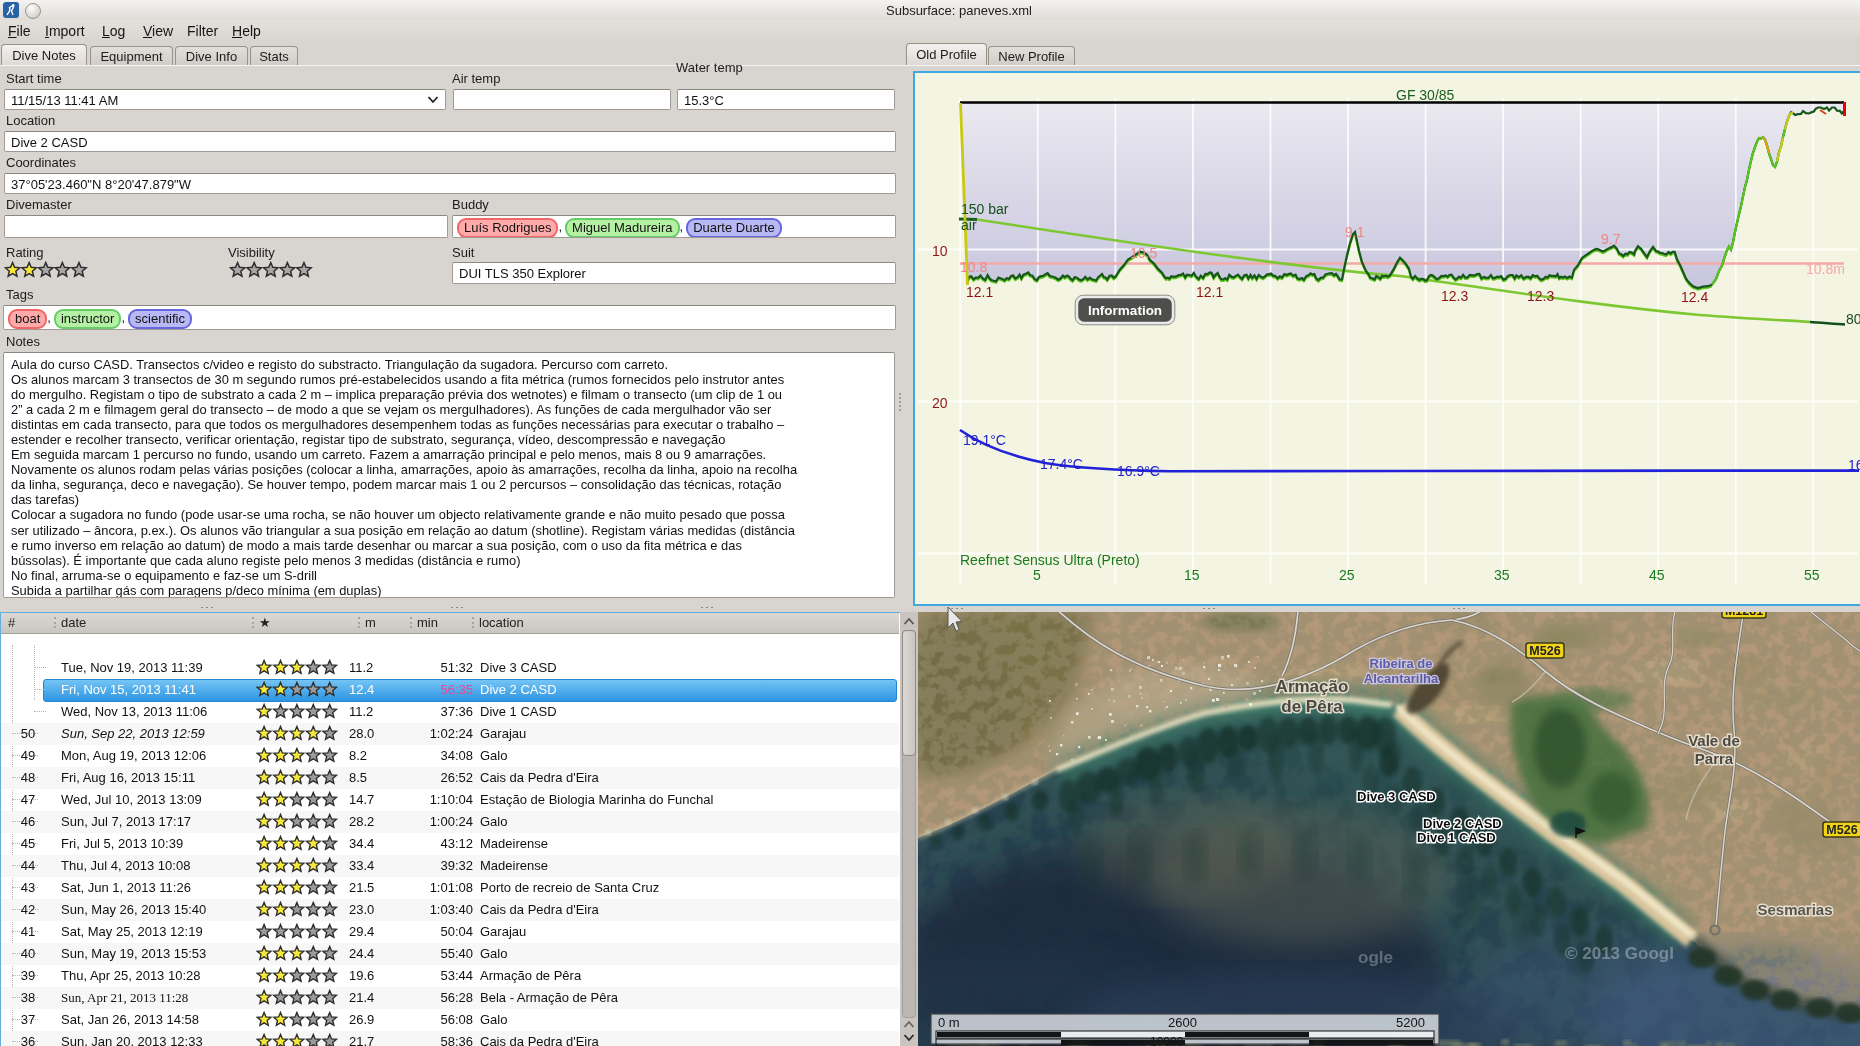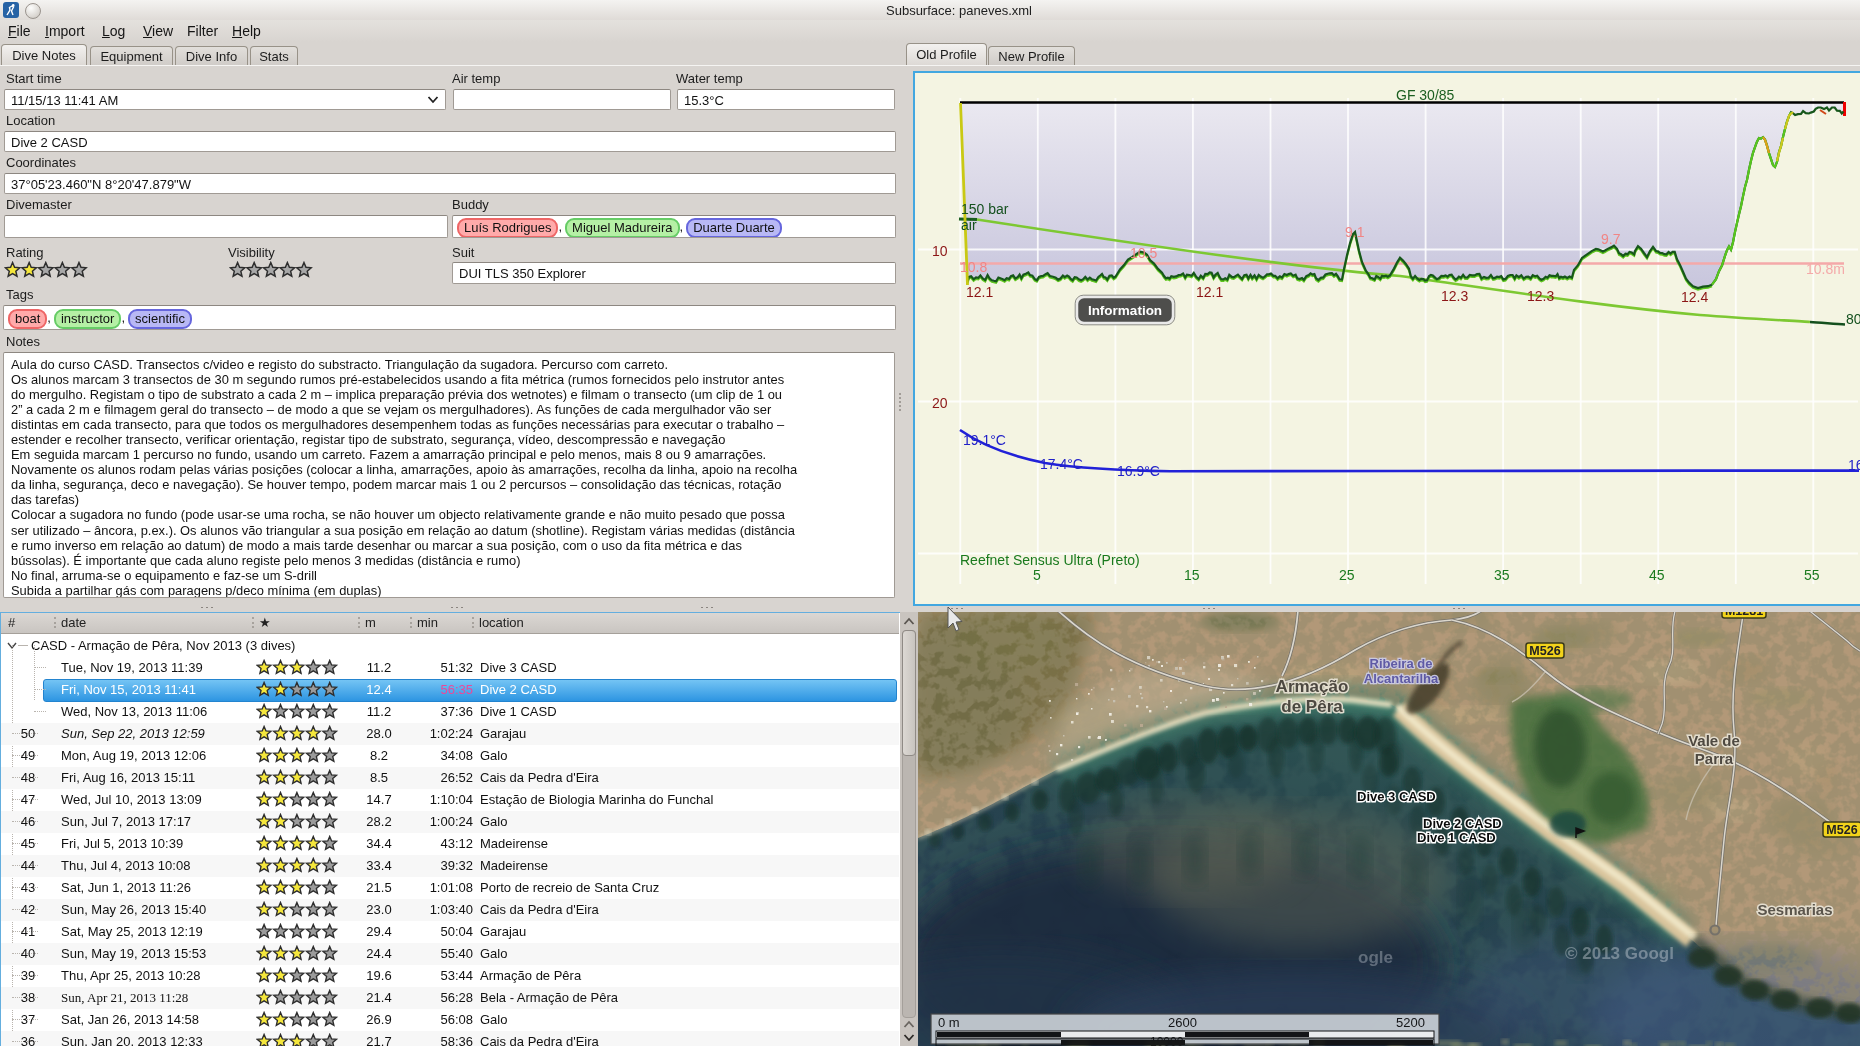--- a/index.html
+++ b/index.html
@@ -25,21 +25,21 @@
 #dtable{position:absolute;left:0;top:612px;width:900px;height:434px;background:#fff;border:1px solid #64aede;overflow:hidden}
 #dthead{position:absolute;left:0;top:0;width:898px;height:20px;background:linear-gradient(#dbd7d3,#c9c5c1);border-bottom:1px solid #a5a09a;font-size:13px;color:#222}
 #dthead span{position:absolute;top:2px}
 #dthead i{position:absolute;top:4px;width:1px;height:11px;border-left:2px dotted #908b85;opacity:.65}
 .trow{position:absolute;left:0;width:898px;height:22px;font-size:13px;color:#111;white-space:nowrap}
 .trow.alt{background:#f7f7f7}
 .sel{position:absolute;left:42px;right:2px;top:0;height:21px;border-radius:3px;
  background:linear-gradient(#74c4f4,#2d95e2);border:1px solid #2384cf}
 .cell{position:absolute;top:3px}
 .rn{position:absolute;top:3px;width:50px;text-align:center;left:2px}
-.cm{position:absolute;top:3px;width:60px;text-align:center;left:348px}
+.cm{position:absolute;top:3px;width:60px;text-align:left;left:348px}
 .cmin{position:absolute;top:3px;width:70px;text-align:right;left:402px}
 .cloc{position:absolute;top:3px;left:479px}
 .stars{position:absolute;left:255px;top:2px}
 svg text{font-family:"Liberation Sans",sans-serif}
 </style></head>
 <body>
 
 <div class="titlebar"></div>
 <div class="abs" style="left:3px;top:2px;width:16px;height:16px;background:#2763a5;border-radius:3px">
  <svg width="16" height="16" viewBox="0 0 16 16">
@@ -69,21 +69,21 @@
 <div class="abs" style="left:0;top:65px;width:1860px;height:1px;background:#f5f4f2"></div>
 
 <div>
     <svg width="0" height="0" style="position:absolute">
       <defs>
 <path id="st" d="M10.00,1.80 L12.35,7.36 L18.37,7.88 L13.80,11.84 L15.17,17.72 L10.00,14.60 L4.83,17.72 L6.20,11.84 L1.63,7.88 L7.65,7.36 Z"></path>
 </defs>
     </svg>
 <div class="lbl" style="left:6px;top:71px">Start time</div>
 <div class="lbl" style="left:452px;top:71px">Air temp</div>
-<div class="lbl" style="left:676px;top:71px">Water temp</div>
+<div class="lbl" style="left:676px;top:60px">Water temp</div>
 <div class="inp" style="left:4px;top:89px;width:440px;height:19px">
       <span class="v">11/15/13 11:41 AM</span>
       <svg style="position:absolute;right:6px;top:5px" width="12" height="9" viewBox="0 0 12 9">
         <path d="M1.5 2 L6 7 L10.5 2" fill="none" stroke="#222" stroke-width="1.8"></path>
       </svg>
     </div>
 <div class="inp" style="left:453px;top:89px;width:216px;height:19px"></div>
 <div class="inp" style="left:677px;top:89px;width:216px;height:19px">
       <span class="v">15.3°C</span>
     </div>
@@ -167,27 +167,20 @@
       <i style="left:53px"></i>
       <span style="left:60px">date</span>
       <i style="left:251px"></i>
       <span style="left:258px">★</span>
       <i style="left:357px"></i>
       <span style="left:364px">m</span>
       <i style="left:409px"></i>
       <span style="left:416px">min</span>
       <i style="left:471px"></i>
       <span style="left:478px">location</span>
-    </div>
-<div class="trow" style="top:22px">
-      <svg class="abs" style="left:6px;top:6px" width="12" height="10" viewBox="0 0 12 10">
-        <path d="M1 2 L5 7 L9 2" fill="none" stroke="#444" stroke-width="1.4"></path>
-      </svg>
-      <span class="abs" style="left:17px;top:10px;width:10px;border-top:1px solid #b9b4ae"></span>
-      <span class="cell" style="left:30px">CASD - Armação de Pêra, Nov 2013 (3 dives)</span>
     </div>
 <div class="abs" style="left:11px;top:32px;width:1px;height:392px;border-left:1px dotted #b9b4ae"></div>
 <div class="abs" style="left:33px;top:32px;width:1px;height:55px;border-left:1px dotted #b9b4ae"></div>
 <div class="trow" style="top:44px">
       <span class="abs" style="left:33px;top:10px;width:12px;border-top:1px dotted #b9b4ae"></span>
       <span class="cell" style="left:60px;">Tue, Nov 19, 2013 11:39</span>
       <span class="stars"><svg width="84" height="17" viewBox="0 0 84 17">
           <g transform="translate(0.0,0) scale(0.810)">
             <use href="#st" fill="#f5e73c" stroke="#2d2d2d" stroke-width="1.7"></use>
           </g>

